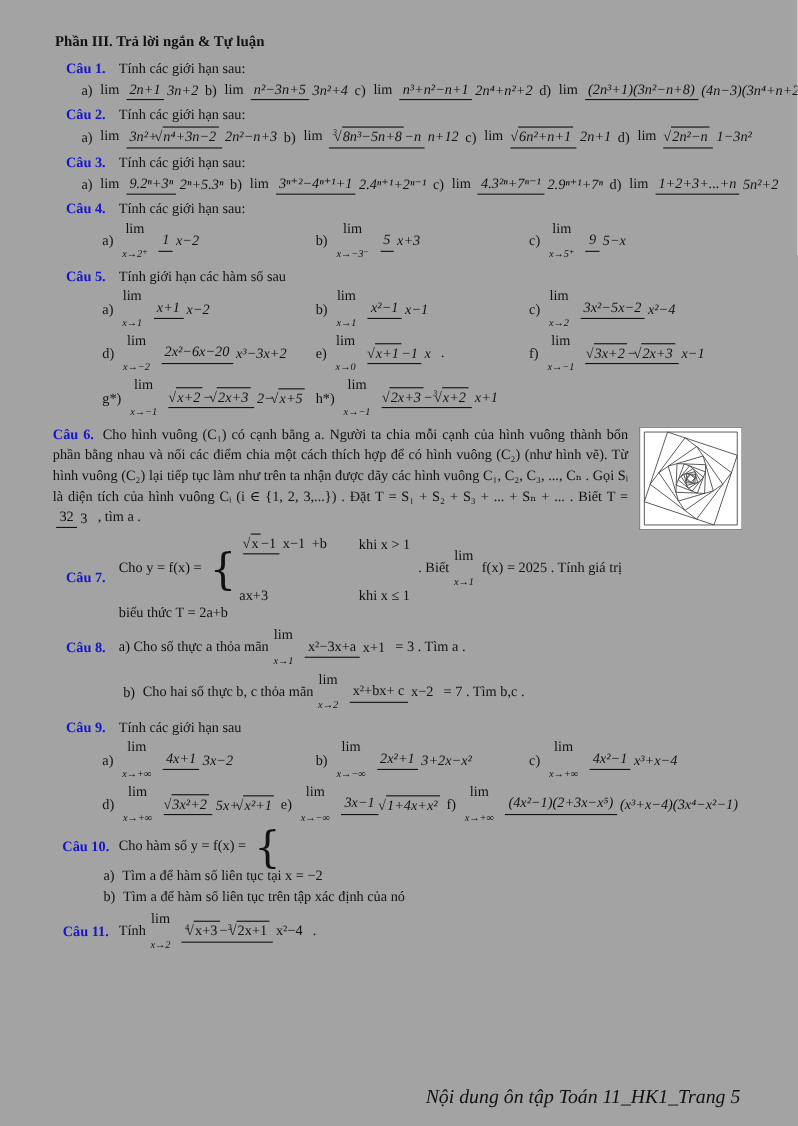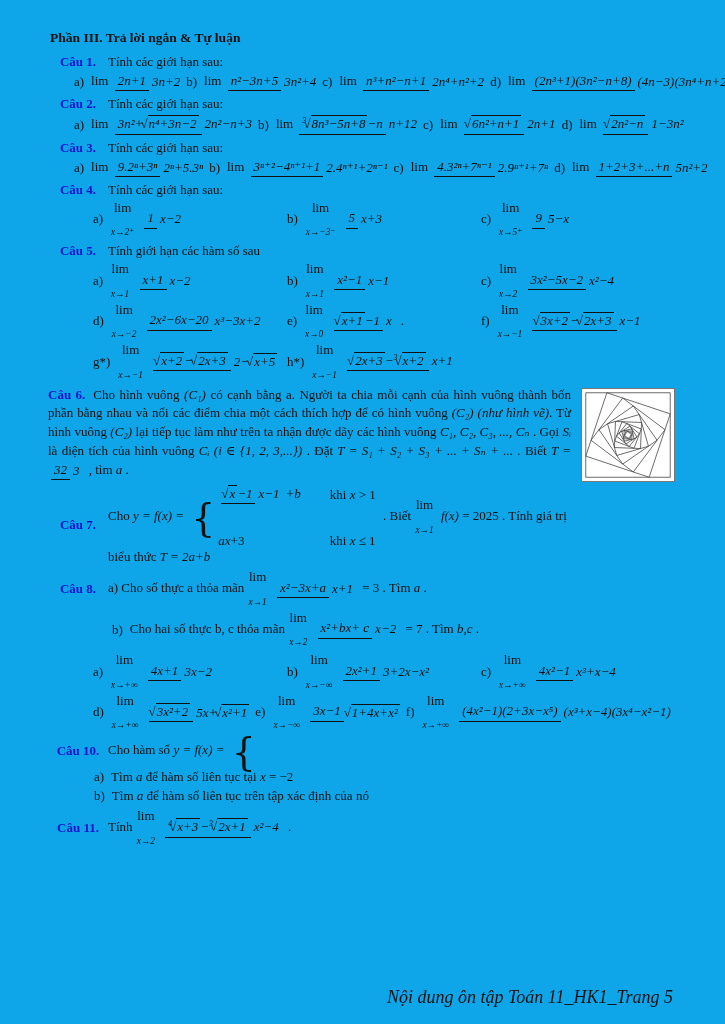--- a/index.html
+++ b/index.html
@@ -1,34 +1,34 @@
 <!DOCTYPE html>
 <html style="--accent: #1414cc;"><head>
 <meta charset="utf-8">
 <style>
   html,body{margin:0;padding:0;background:#e8e8e8;}
   body{width:725px;height:1024px;overflow:hidden;
        font-family:"Liberation Serif","DejaVu Serif",serif;
        font-size:13px;color:#111;}
   .page{position:relative;width:725px;height:1024px;box-sizing:border-box;
-        background:#0ea5e9;padding:30px 50px 0 48px;}
+        background:#a3a3a3;padding:30px 50px 0 48px;}
   .section-title{font-weight:bold;font-size:13.5px;margin:0 0 8px 2px;}
   .question{margin-bottom:5px;overflow:visible;}
   .q-head{display:flex;align-items:center;}
   .q-label,.q-label-inline{color:var(--accent,#1414cc);font-weight:bold;text-align:center;}
   .q-label{flex:0 0 60px;align-self:center;}
   .q-label-inline{margin-right:8px;margin-top:32px;}
   .q-intro{flex:1;}
   .q-flow{text-align:justify;line-height:1.45;}
   .q-row{display:flex;align-items:center;margin:3px 0 3px 26px;}
   .q-item{flex:1;display:flex;align-items:center;gap:7px;white-space:nowrap;}
   .q-row .q-math{font-style:italic;}
   .q-line{display:flex;align-items:center;gap:7px;margin:3px 0;}
   .q-line .q-math{font-style:normal;}
-  .mvar{font-style:italic;}
+  .mvar{}
   .mtext{font-style:normal;}
   
   .frac{display:inline-flex;flex-direction:row;vertical-align:middle;
         text-align:center;margin:0 3px;line-height:1.25;}
   .num{display:block;border-bottom:1px solid currentColor;padding:0 3px 1px;}
   .den{display:block;padding:1px 3px 0;}
   
   .root{display:inline-block;white-space:nowrap;}
   .root-idx{display:inline-block;font-size:0.6em;vertical-align:super;margin-right:-3px;}
   .root-sign{display:inline-block;}
@@ -354,20 +354,24 @@
           <span class="q-math">Cho hai số thực b, c thỏa mãn <span class="underop">
               <span class="op-base">lim</span>
               <span class="op-under">x→2</span>
             </span> <span class="mvar"><span class="frac">
                 <span class="num">x²+bx+ c</span>
                 <span class="den">x−2</span>
               </span></span> = 7 . Tìm <span class="mvar">b,c</span> .</span>
         </div>
       </div>
       <div class="question">
+        <div class="q-head">
+          <span class="q-label">Câu 9.</span>
+          <span class="q-intro">Tính các giới hạn sau</span>
+        </div>
         <div class="q-row" style="margin-left: 45px;">
           <div class="q-item">
             <span class="q-tag">a)</span>
             <span class="q-math"><span class="underop">
                 <span class="op-base">lim</span>
                 <span class="op-under">x→+∞</span>
               </span> <span class="frac">
                 <span class="num">4x+1</span>
                 <span class="den">3x−2</span>
               </span></span>

